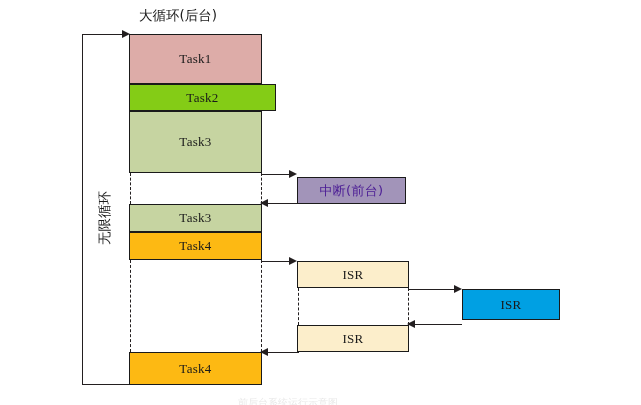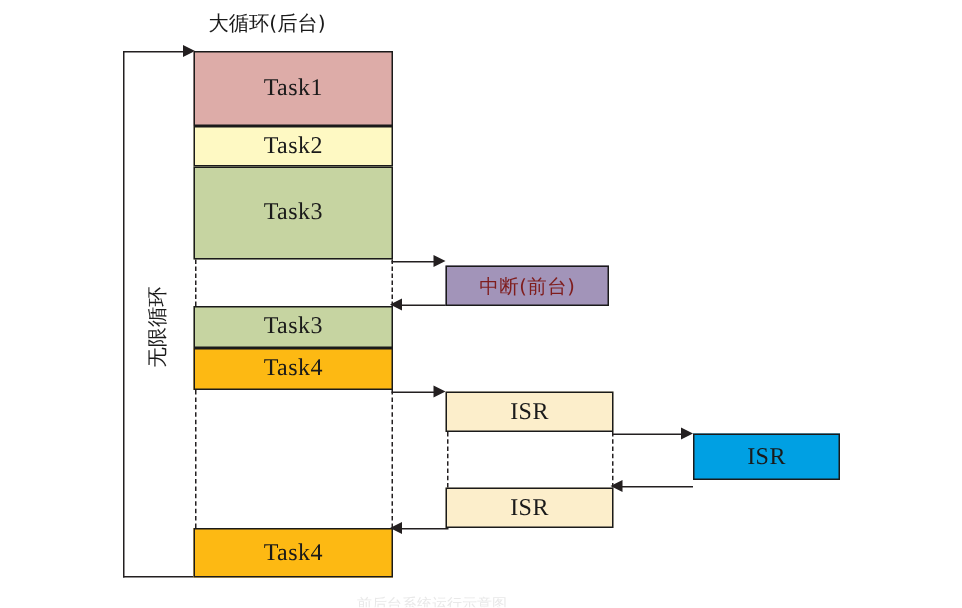--- a/index.html
+++ b/index.html
@@ -19,29 +19,29 @@
   }
 
   
   .box {
     position: absolute;
     box-sizing: border-box;
     border: 1px solid #1a1a1a;
     display: flex;
     align-items: center;
     justify-content: center;
-    font-size: 16px;
+    font-size: 13px;
     color: #1a1a1a;
     letter-spacing: .3px;
     white-space: nowrap;
   }
   .box.cn {
     font-family: "DejaVu Sans", "Liberation Sans", sans-serif;
     font-size: 13px;
-    color: #7f1d1d;
+    color: #4c1d95;
   }
 
   
   .label {
     position: absolute;
     font-family: "DejaVu Sans", "Liberation Sans", sans-serif;
     font-size: 13.5px;
     color: #1a1a1a;
     white-space: nowrap;
   }
@@ -103,21 +103,21 @@
   <div class="arrow-r" style="left:122px; top:30px;"></div>
 
   <div class="vline" style="left:82px; top:34px; height:351px;"></div>
 
   <div class="hline" style="left:82px; top:384px; width:47px;"></div>
 
   <div class="label rot" style="left:96px; top:245px;">无限循环</div>
 
   <div class="box" style="left:129px; top:34px; width:133px; height:50px; background:#ddaca8;">Task1</div>
 
-  <div class="box" style="left:129px; top:84px; width:133px; height:27px; background:#fef9c3;">Task2</div>
+  <div class="box" style="left:129px; top:84px; width:147px; height:27px; background:#84cc16;">Task2</div>
 
   <div class="box" style="left:129px; top:111px; width:133px; height:62px; background:#c6d4a1;">Task3</div>
 
   <div class="box" style="left:129px; top:204px; width:133px; height:28px; background:#c6d4a1;">Task3</div>
 
   <div class="box" style="left:129px; top:232px; width:133px; height:28px; background:#fdb913;">Task4</div>
 
   <div class="box" style="left:129px; top:352px; width:133px; height:33px; background:#fdb913;">Task4</div>
 
   <div class="vdash" style="left:130px; top:173px; height:31px;"></div>

